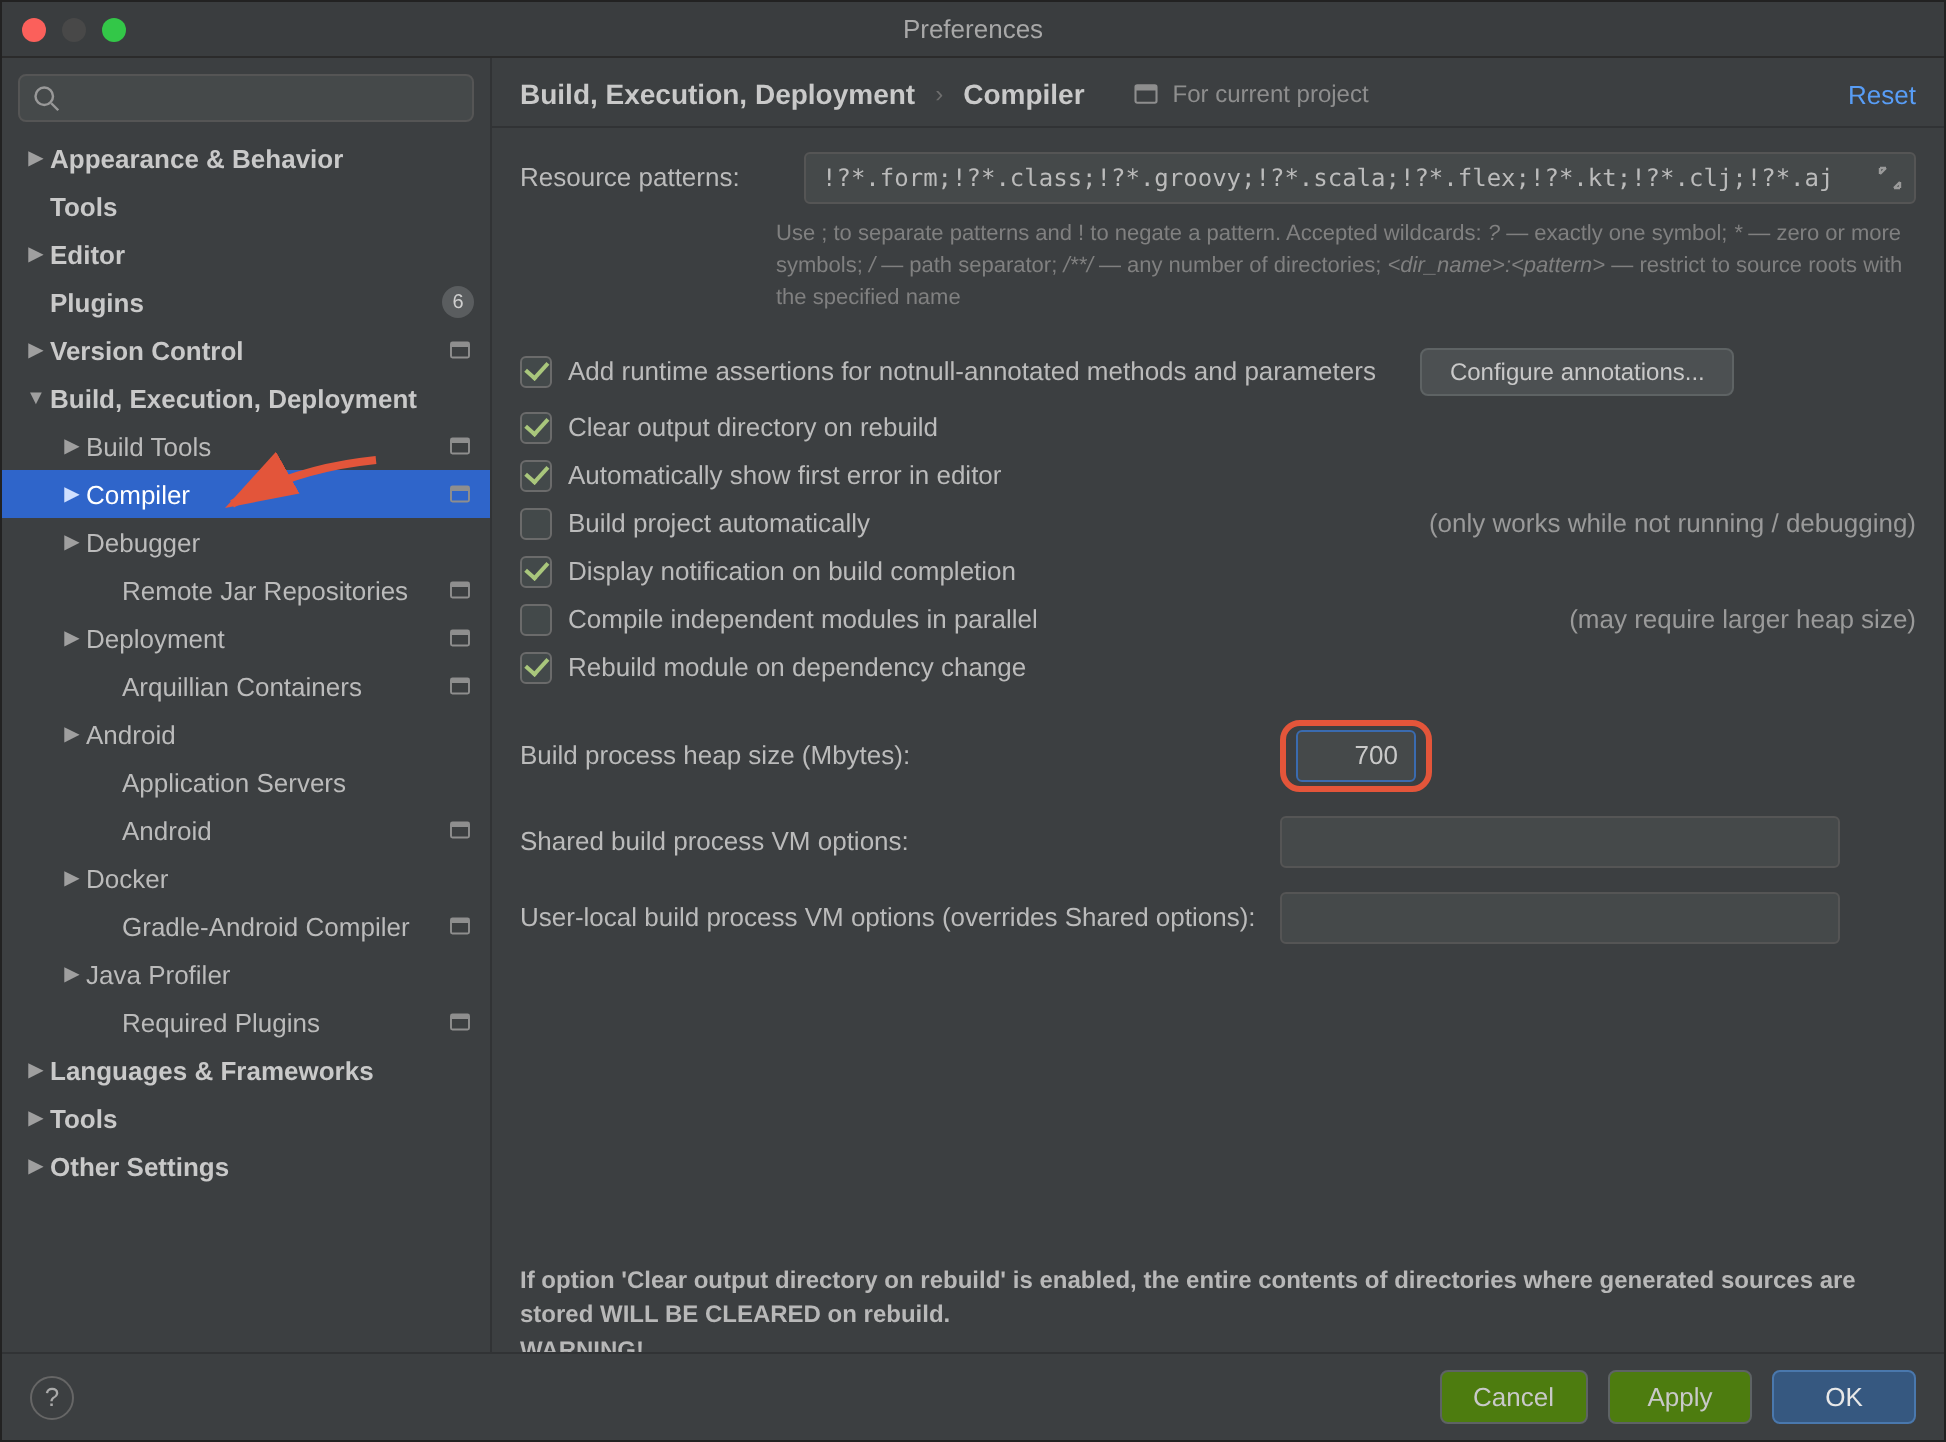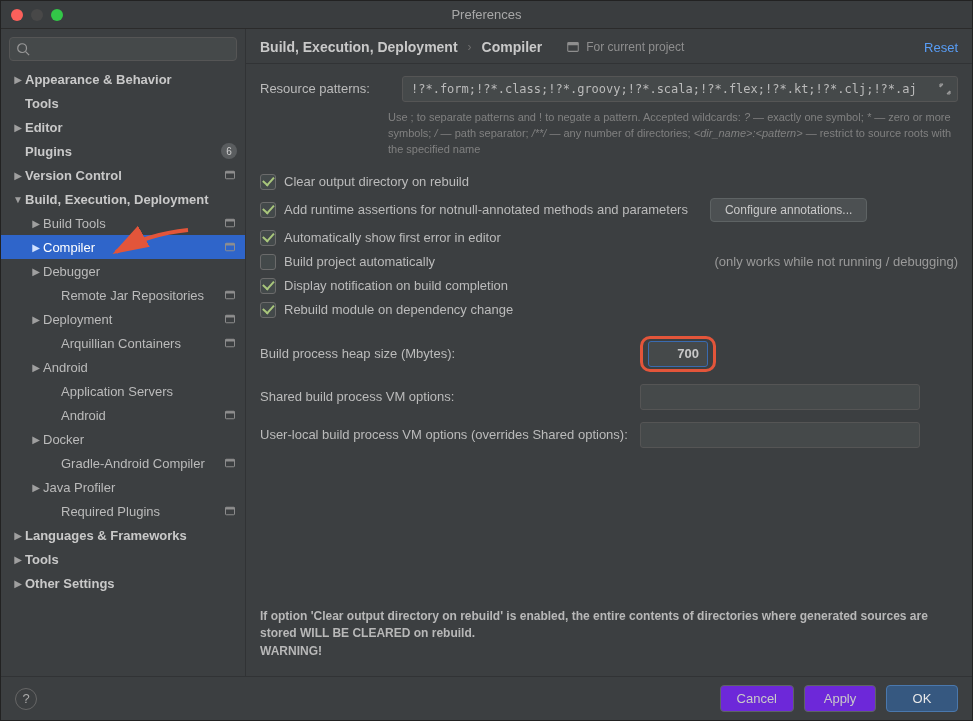--- a/index.html
+++ b/index.html
@@ -260,21 +260,20 @@
   .text-input {
     height: 26px;
     background: #45494a;
     border: 1px solid #555;
     border-radius: 3px;
     color: #c9c9c9;
     padding: 12px 8px;
     font-size: 13px;
     width: 100%;
     outline: none;
-    font-weight: bold;
   }
   .text-input.right { text-align: right; }
   .highlight-box {
     border: 3px solid #e3553a;
     border-radius: 10px;
     padding: 2px 5px;
     display: inline-block;
   }
   .highlight-box .text-input {
     width: 60px;
@@ -303,21 +302,21 @@
     border: 1px solid #666;
     color: #aaa;
     display: inline-flex;
     align-items: center; justify-content: center;
     font-size: 13px;
   }
   .footer .spacer { flex: 1; }
   .btn {
     min-width: 72px;
     padding: 5px 16px;
-    background: #6d28d9;
+    background: #4d7c0f;
     border: 1px solid #5e6364;
     border-radius: 4px;
     color: #c9c9c9;
     cursor: pointer;
     font-size: 13px;
   }
   .btn.primary {
     background: #365880;
     border-color: #4a78ad;
     color: #e8e8e8;
@@ -526,39 +525,44 @@
             <path d="M13 10 L10 13 M13 13 L13 10 M13 13 L10 13" stroke="#9a9a9a" fill="none" stroke-width="1.2"></path>
           </svg>
         </div>
       </div>
       <div class="hint">
         <span>Use ; to separate patterns and ! to negate a pattern. Accepted wildcards: </span><i>?</i><span> — exactly one symbol; </span><i>*</i><span> — zero or more symbols; </span><i>/</i><span> — path separator; </span><i>/**/</i><span> — any number of directories; </span><i>&lt;dir_name&gt;:&lt;pattern&gt;</i><span> — restrict to source roots with the specified name</span>
       </div>
 
       <div class="check-row">
         <span class="box checked"></span>
-        <span class="clabel">Clear output directory on rebuild</span>
+        <span class="clabel">Add runtime assertions for notnull-annotated methods and parameters</span>
+        <span class="btn-inline">Configure annotations...</span>
       </div>
       <div class="check-row">
         <span class="box checked"></span>
-        <span class="clabel">Add runtime assertions for notnull-annotated methods and parameters</span>
-        <span class="btn-inline">Configure annotations...</span>
+        <span class="clabel">Clear output directory on rebuild</span>
       </div>
       <div class="check-row">
         <span class="box checked"></span>
         <span class="clabel">Automatically show first error in editor</span>
       </div>
       <div class="check-row">
         <span class="box"></span>
         <span class="clabel">Build project automatically</span>
         <span class="note">(only works while not running / debugging)</span>
       </div>
       <div class="check-row">
         <span class="box checked"></span>
         <span class="clabel">Display notification on build completion</span>
+      </div>
+      <div class="check-row">
+        <span class="box"></span>
+        <span class="clabel">Compile independent modules in parallel</span>
+        <span class="note">(may require larger heap size)</span>
       </div>
       <div class="check-row">
         <span class="box checked"></span>
         <span class="clabel">Rebuild module on dependency change</span>
       </div>
 
       <div class="grid2">
         <div class="glabel">Build process heap size (Mbytes):</div>
         <div>
           <span class="highlight-box">

